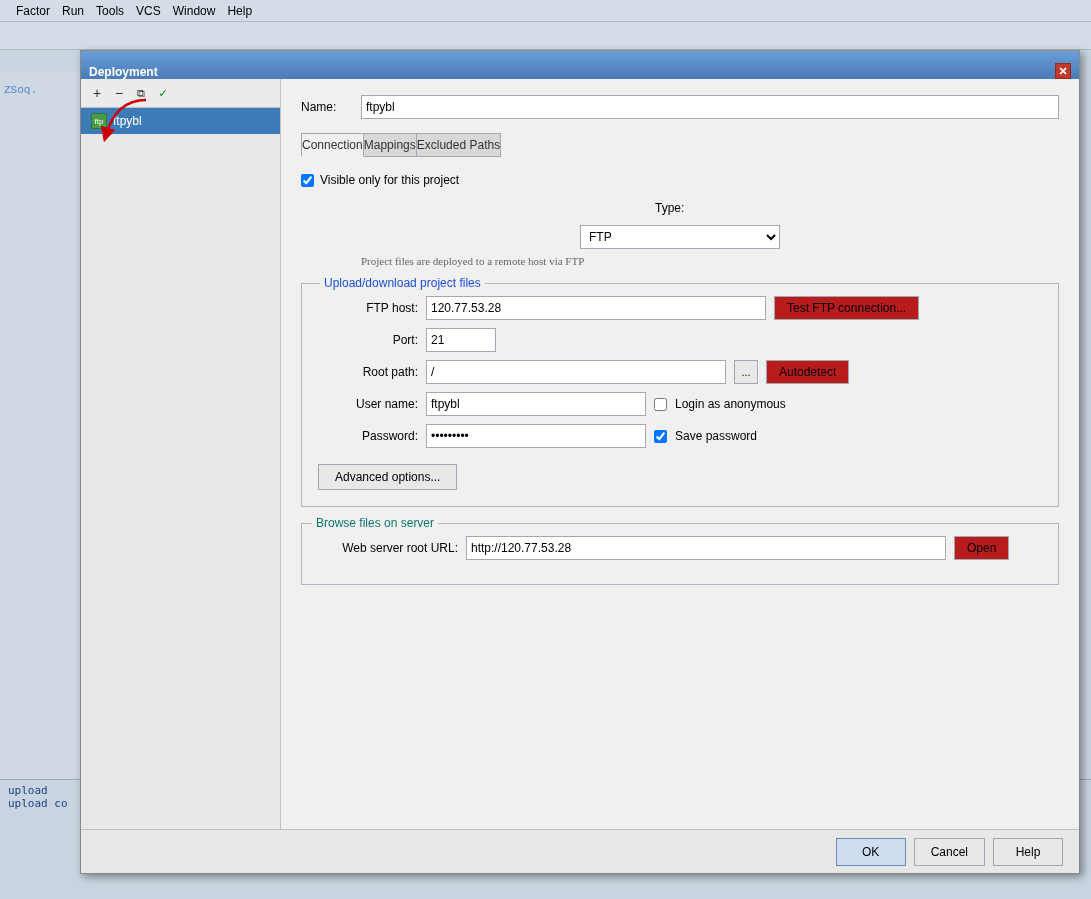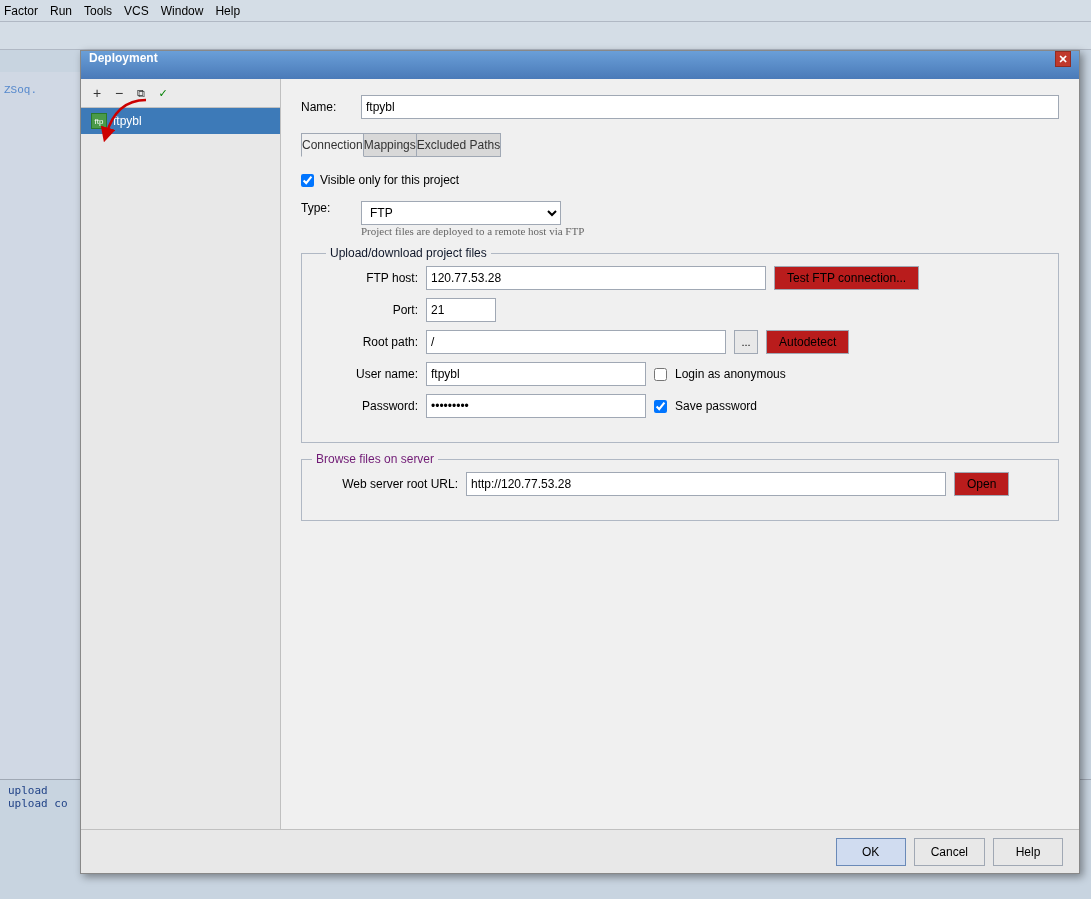--- a/index.html
+++ b/index.html
@@ -28,21 +28,21 @@
       padding: 0 6px;
       color: #fff;
       font-size: 11px;
     }
 
     .ide-menubar {
       background: #d4dde6;
       height: 22px;
       display: flex;
       align-items: center;
-      padding: 0 4px;
+      padding: 0 16px;
       gap: 12px;
       font-size: 12px;
       color: #000;
       border-bottom: 1px solid #b0b8c4;
     }
 
     .ide-toolbar {
       background: #d4dde6;
       height: 28px;
       border-bottom: 1px solid #b0b8c4;
@@ -88,21 +88,21 @@
       width: 1000px;
       background: #f0f0f0;
       border: 1px solid #888;
       box-shadow: 3px 3px 8px rgba(0,0,0,0.4);
     }
 
     .dialog-titlebar {
       background: linear-gradient(to bottom, #6a9fd8, #4a7ab8);
       height: 28px;
       display: flex;
-      align-items: flex-start;
+      align-items: flex-end;
       justify-content: space-between;
       padding: 0 8px;
       color: #fff;
       font-size: 12px;
       font-weight: bold;
     }
 
     .dialog-close-btn {
       width: 16px;
       height: 16px;
@@ -241,23 +241,24 @@
     }
 
     .checkbox-row input[type="checkbox"] {
       width: 13px;
       height: 13px;
     }
 
     
     .type-row {
       display: flex;
-      align-items: flex-start;
+      align-items: center;
       gap: 10px;
-      margin-bottom: 0;
+      margin-bottom: 6px;
+      flex-direction: column;
     }
 
     .type-label {
       font-size: 12px;
       min-width: 50px;
     }
 
     .type-select {
       width: 200px;
       height: 24px;
@@ -280,25 +281,25 @@
       border: 1px solid #b0b8c4;
       padding: 12px 16px 16px;
       margin-bottom: 16px;
       position: relative;
       background: #f0f0f0;
     }
 
     .section-title {
       position: absolute;
       top: -8px;
-      left: 24px;
+      left: 18px;
       background: #f0f0f0;
       padding: 0 4px;
       font-size: 12px;
-      color: #0f172a;
+      color: #1d4ed8;
     }
 
     .form-row {
       display: flex;
       align-items: center;
       margin-bottom: 8px;
       gap: 8px;
     }
 
     .form-label {
@@ -371,21 +372,21 @@
       background: #f0f0f0;
     }
 
     .browse-section-title {
       position: absolute;
       top: -8px;
       left: 10px;
       background: #f0f0f0;
       padding: 0 4px;
       font-size: 12px;
-      color: #701a75;
+      color: #0f766e;
     }
 
     
     .dialog-footer {
       height: 44px;
       background: #e8e8e8;
       border-top: 1px solid #c0c0c0;
       display: flex;
       align-items: center;
       justify-content: flex-end;
@@ -526,20 +527,23 @@
           <label for="anon-cb">Login as anonymous</label>
         </div>
 
         <div class="form-row">
           <span class="form-label">Password:</span>
           <input class="form-input medium" type="password" value="password1" style="">
           <input type="checkbox" id="savepw-cb" checked="" style="">
           <label for="savepw-cb">Save password</label>
         </div>
 
+        <div style="margin-top: 12px;">
+          <button class="advanced-btn">Advanced options...</button>
+        </div>
       </div>
 
       <div class="browse-section">
         <span class="browse-section-title">Browse files on server</span>
 
         <div class="form-row">
           <span class="form-label" style="min-width:140px; text-align:right;">Web server root URL:</span>
           <input class="form-input" type="text" value="http://120.77.53.28" style="width: 480px;">
           <button class="form-button">Open</button>
         </div>

